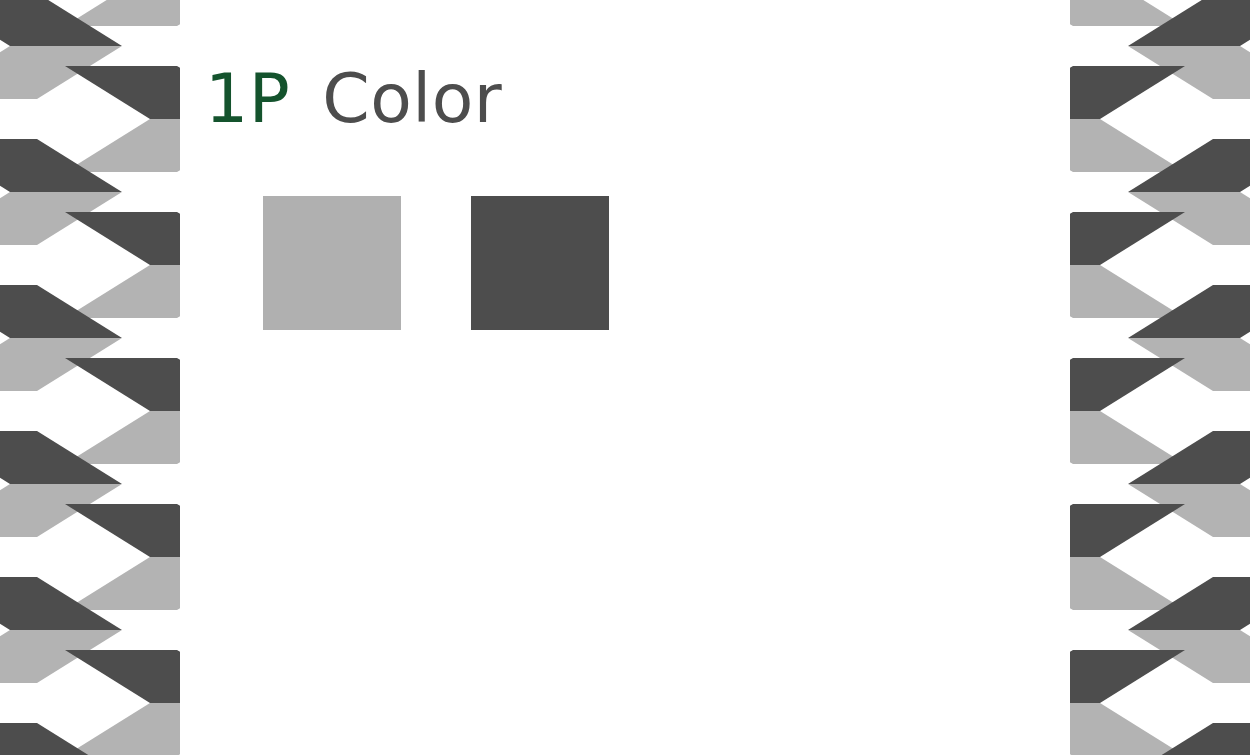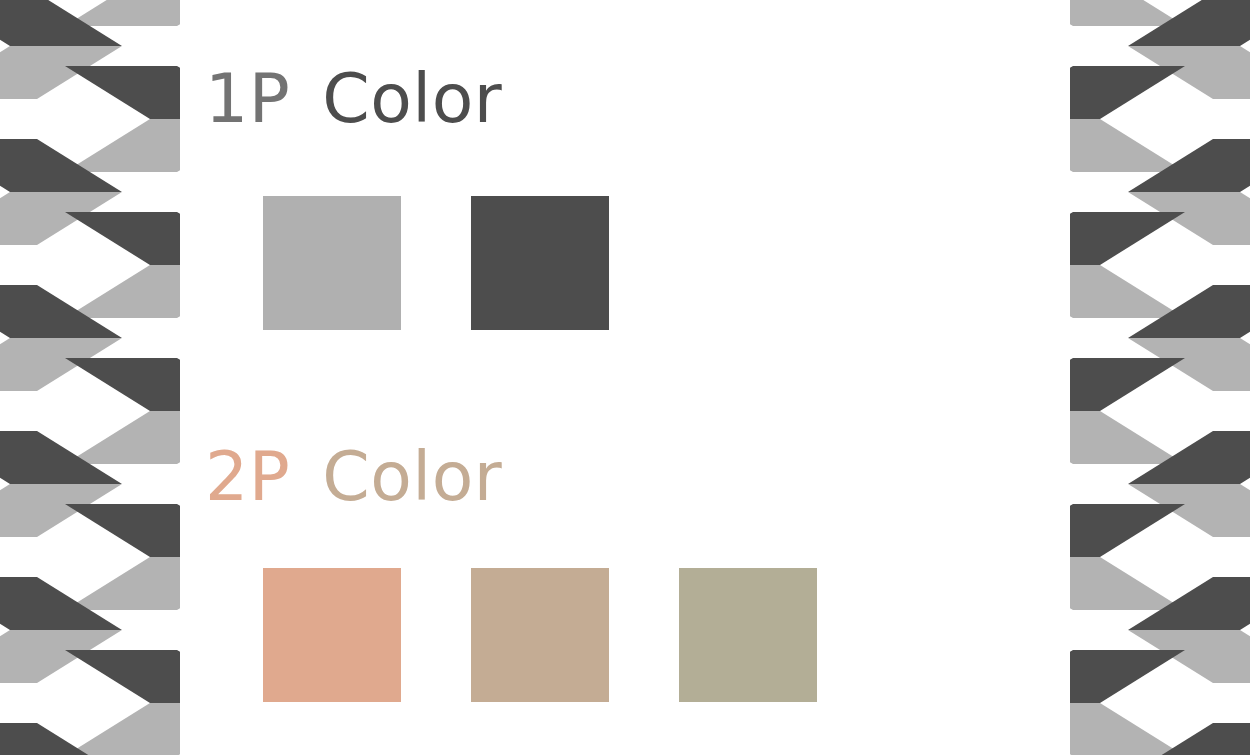--- a/index.html
+++ b/index.html
@@ -145,33 +145,23 @@
           <polygon points="115,796 3,796 -82,849 30,849" fill="#4d4d4d"></polygon>
           <polygon points="30,849 -82,849 3,902 115,902" fill="#b3b3b3"></polygon>
         </g>
     </svg>
   </div>
 
   <div class="content">
 
     <section class="palette-block block-1p">
       <h2 class="palette-heading">
-        <span class="heading-prefix" style="color: #737373;">1P</span><span class="heading-word" style="color: rgb(77, 77, 77);">Color</span>
+        <span class="heading-prefix" style="color: #14532d;">1P</span><span class="heading-word" style="color: rgb(77, 77, 77);">Color</span>
       </h2>
       <div class="swatch-row">
         <div class="swatch" style="background-color: rgb(176, 176, 176);"></div>
         <div class="swatch" style="background-color: rgb(77, 77, 77);"></div>
       </div>
     </section>
 
-    <section class="palette-block block-2p">
-      <h2 class="palette-heading">
-        <span class="heading-prefix" style="color: rgb(224, 169, 142);">2P</span><span class="heading-word" style="color: rgb(196, 172, 148);">Color</span>
-      </h2>
-      <div class="swatch-row">
-        <div class="swatch" style="background-color: rgb(224, 169, 142);"></div>
-        <div class="swatch" style="background-color: rgb(196, 172, 148);"></div>
-        <div class="swatch" style="background-color: rgb(179, 174, 150);"></div>
-      </div>
-    </section>
 
   </div>
 </div>
 
 </body></html>

